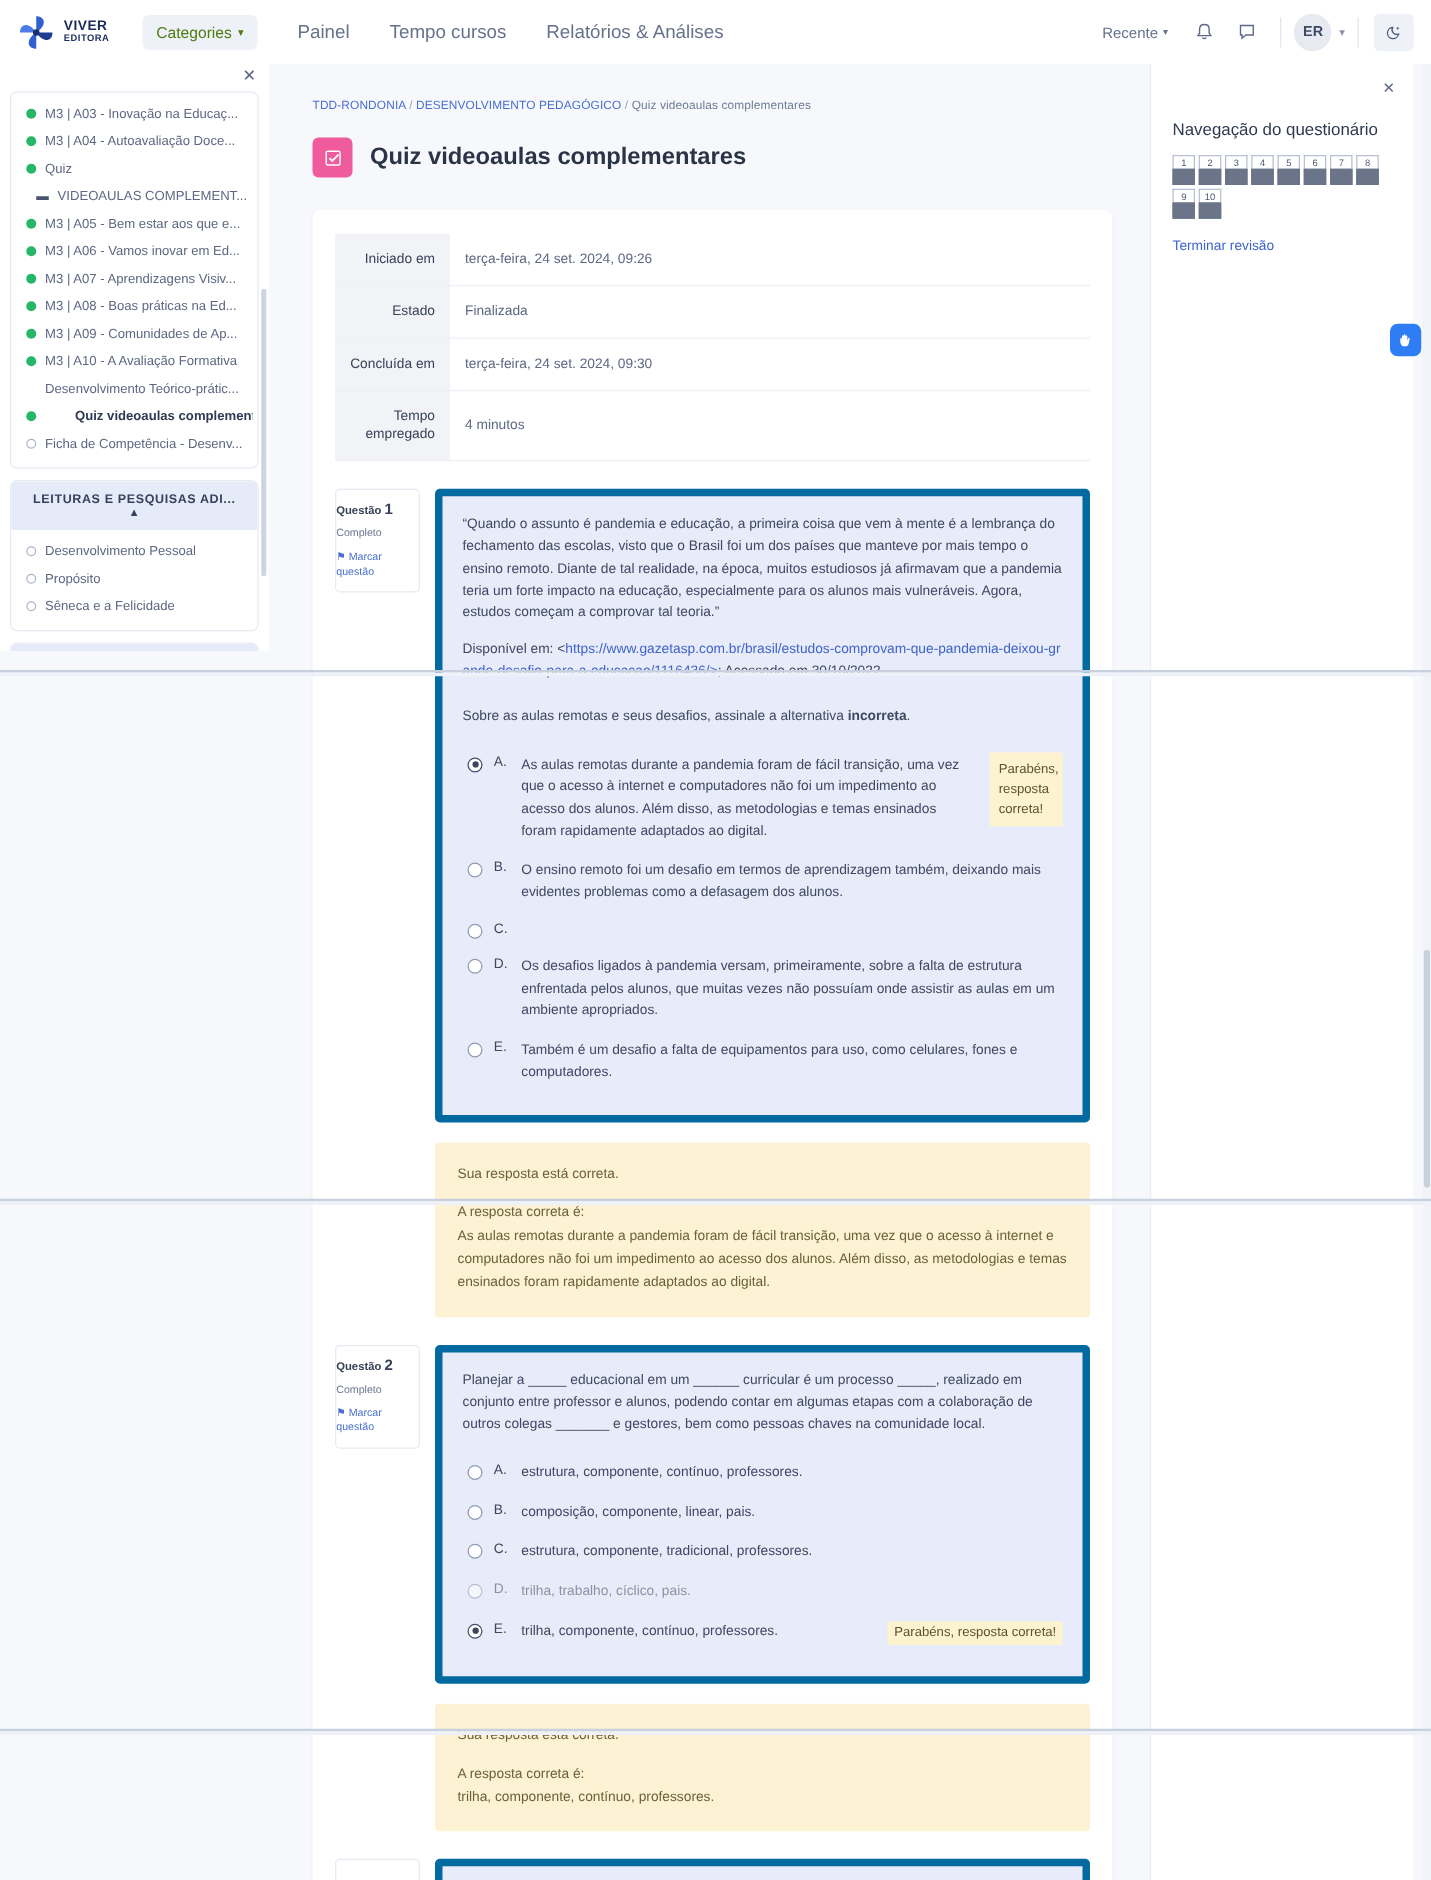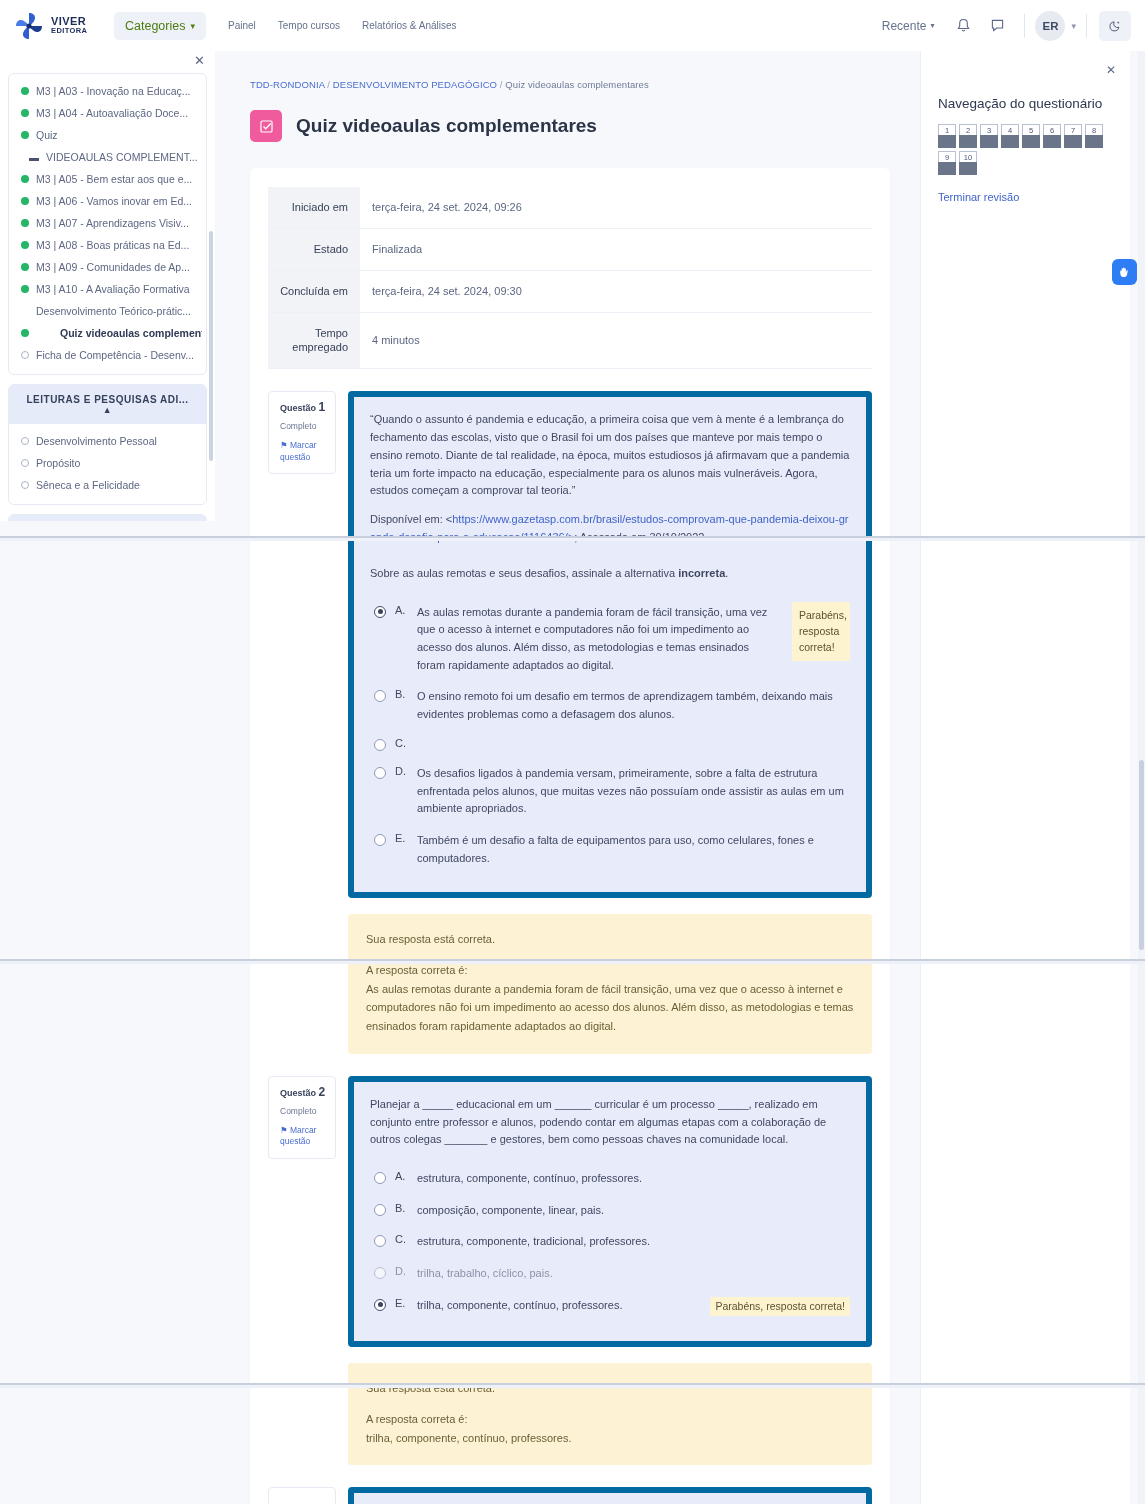--- a/index.html
+++ b/index.html
@@ -22,21 +22,21 @@
   .brand-text { line-height: 1.0; }
   .brand-text .l1 { font-size: 11px; font-weight: bold; letter-spacing: .4px; color: #1c2b5a; display:block; }
   .brand-text .l2 { font-size: 7.5px; font-weight: bold; letter-spacing: .4px; color: #1c2b5a; display:block; }
 
   .nav-pill {
     display: flex; align-items: center; gap: 5px;
     background: #eef1f8; color: #4d7c0f; font-size: 12.5px;
     padding: 7px 11px; border-radius: 5px; margin-left: 22px; cursor: pointer;
   }
   .nav-link {
-    font-size: 10px; color: #66718c; margin-left: 22px; cursor: pointer; white-space: nowrap;
+    font-size: 15px; color: #66718c; margin-left: 32px; cursor: pointer; white-space: nowrap;
   }
   .nav-spacer { flex: 1; }
   .nav-right { display: flex; align-items: center; gap: 0; }
   .nav-recent { font-size: 12px; color: #66718c; display:flex; align-items:center; gap:4px; cursor:pointer; }
   .icon-btn { width: 34px; height: 34px; display: flex; align-items: center; justify-content: center; cursor: pointer; }
   .vdiv { width: 1px; height: 24px; background: #e2e6ef; margin: 0 10px; }
   .avatar {
     width: 30px; height: 30px; border-radius: 50%; background: #e7eaf1; color: #3d4a66;
     font-size: 11.5px; font-weight: bold; display: flex; align-items: center; justify-content: center;
     cursor: pointer;
@@ -113,21 +113,21 @@
   .summary td.k {
     width: 92px; background: #f2f3f6; text-align: right; font-weight: normal;
     color: #38415a; line-height: 1.35;
   }
   .summary td.v { color: #5c real; color: #5d6783; }
 
   
   .qrow { display: flex; gap: 12px; margin-top: 22px; align-items: flex-start; }
   .qinfo {
     width: 68px; flex: 0 0 68px; border: 1px solid #e6eaf3; border-radius: 4px;
-    background: #fff; padding: 8px 8px 10px 11px;
+    background: #fff; padding: 8px 8px 10px 0;
   }
   .qinfo .qlabel { font-size: 9px; color: #3a4succ; color: #39415a; font-weight: bold; }
   .qinfo .qlabel .num { font-size: 12px; }
   .qinfo .qstate { font-size: 8.5px; color: #6b7590; margin-top: 7px; }
   .qinfo .qflag { font-size: 8.5px; color: #4a6ed0; margin-top: 9px; line-height: 1.35; cursor: pointer; }
   .qbody {
     flex: 1; background: #e8ebfa; border: 6px solid #0369a1; border-radius: 4px;
     padding: 14px 16px 16px 16px;
   }
   .qtext { font-size: 11px; line-height: 1.62; color: #3f4861; }

